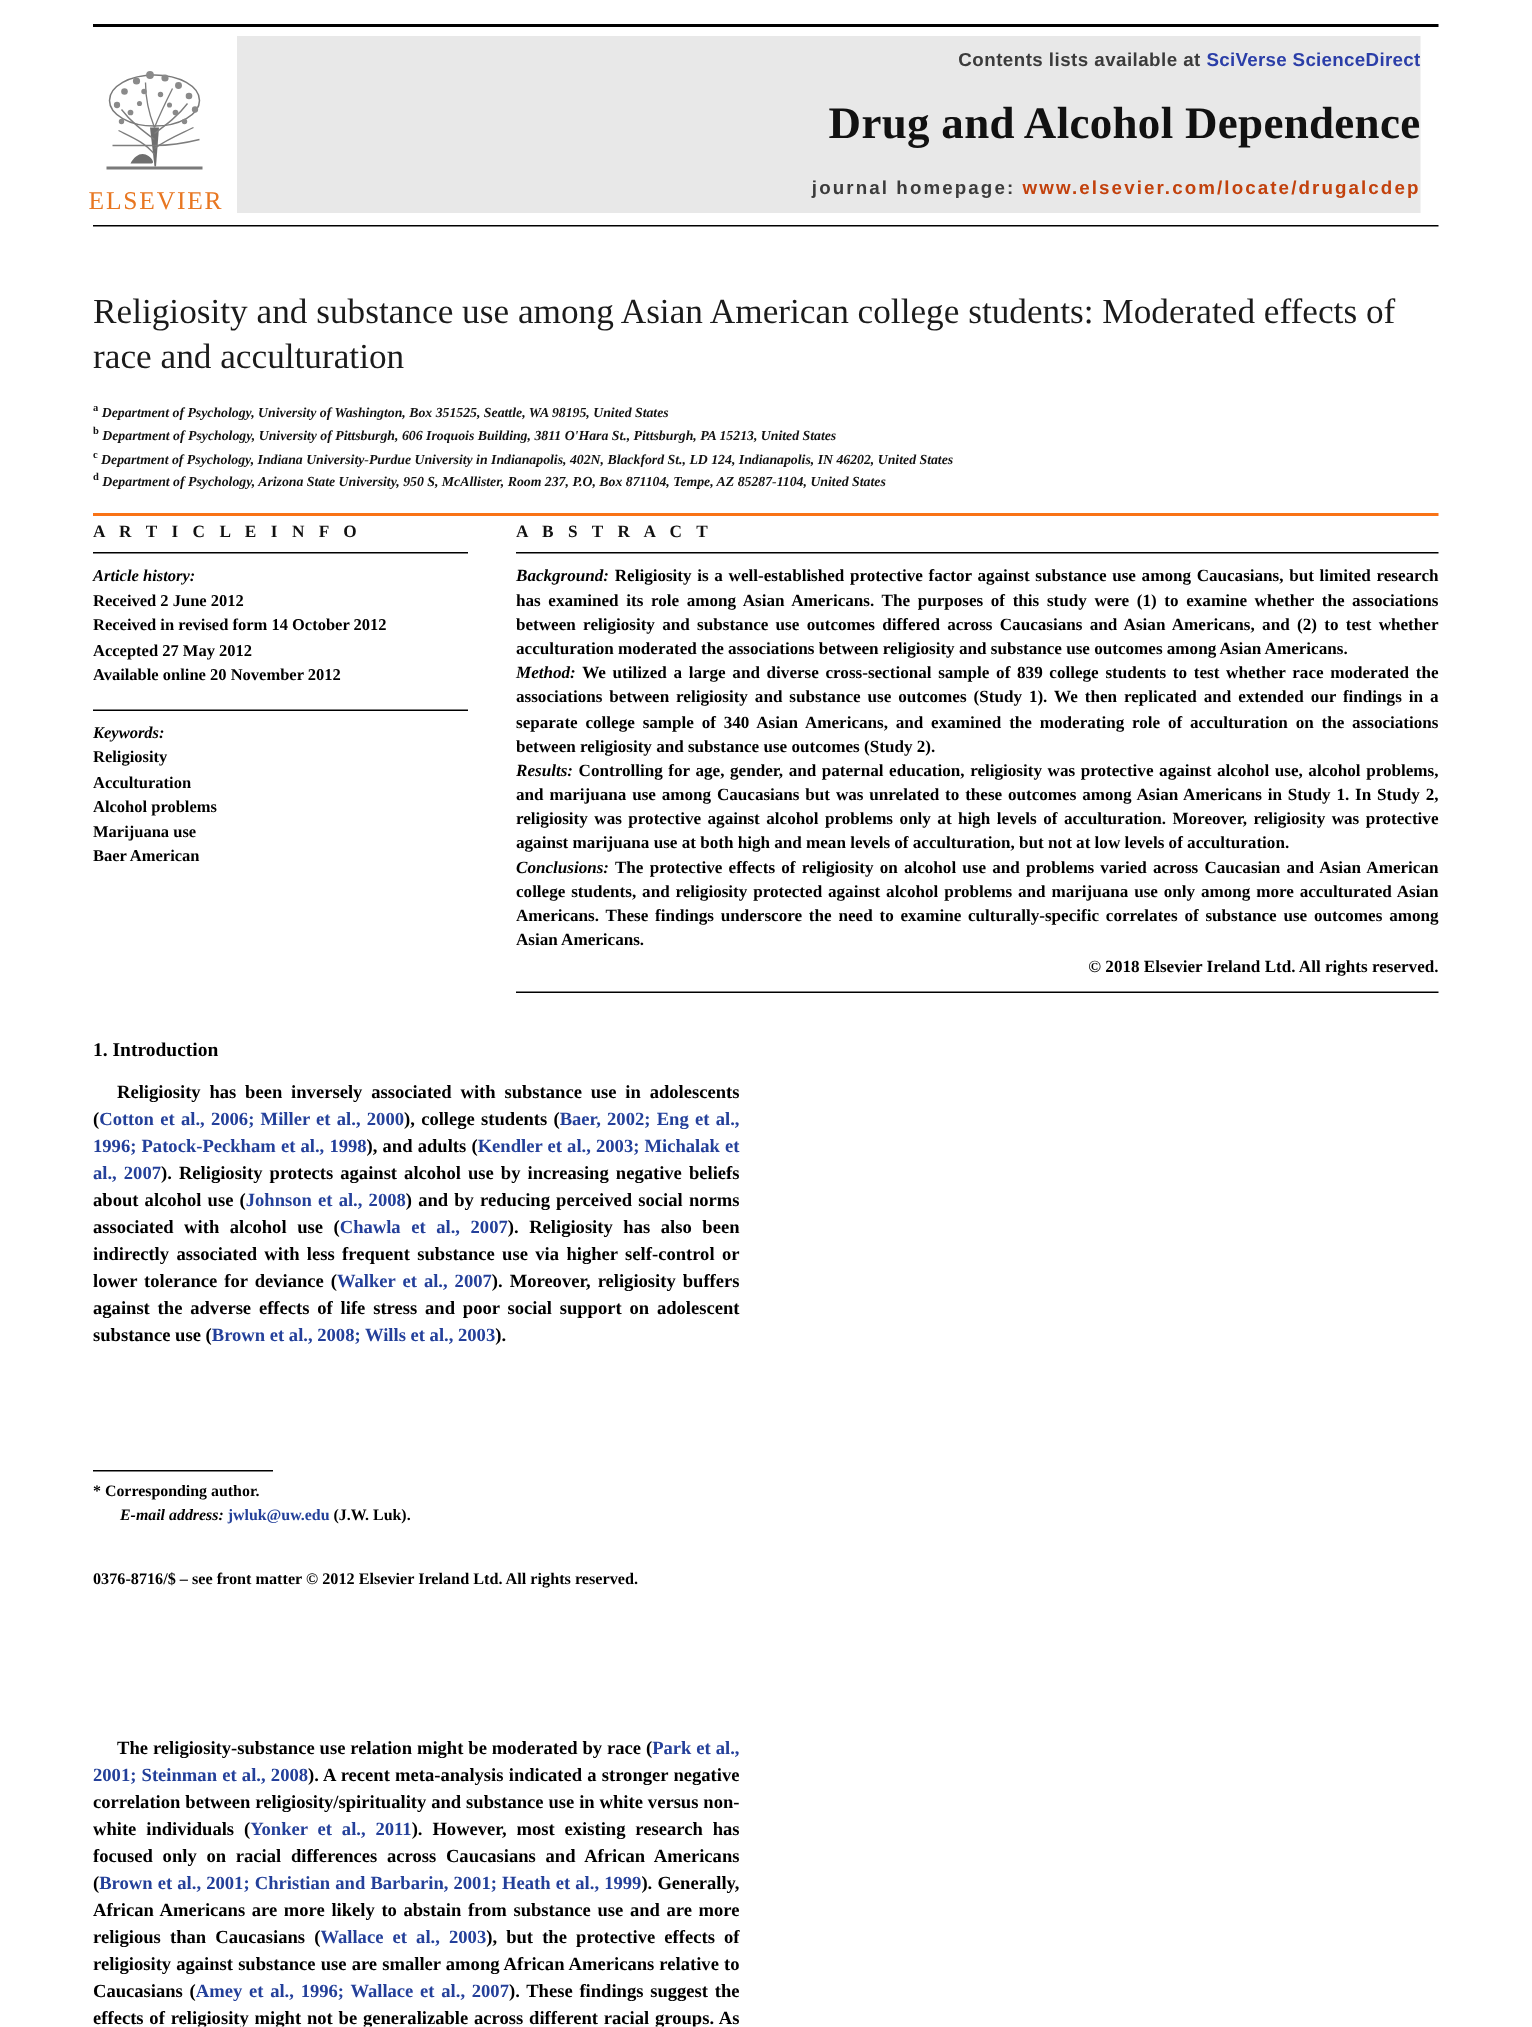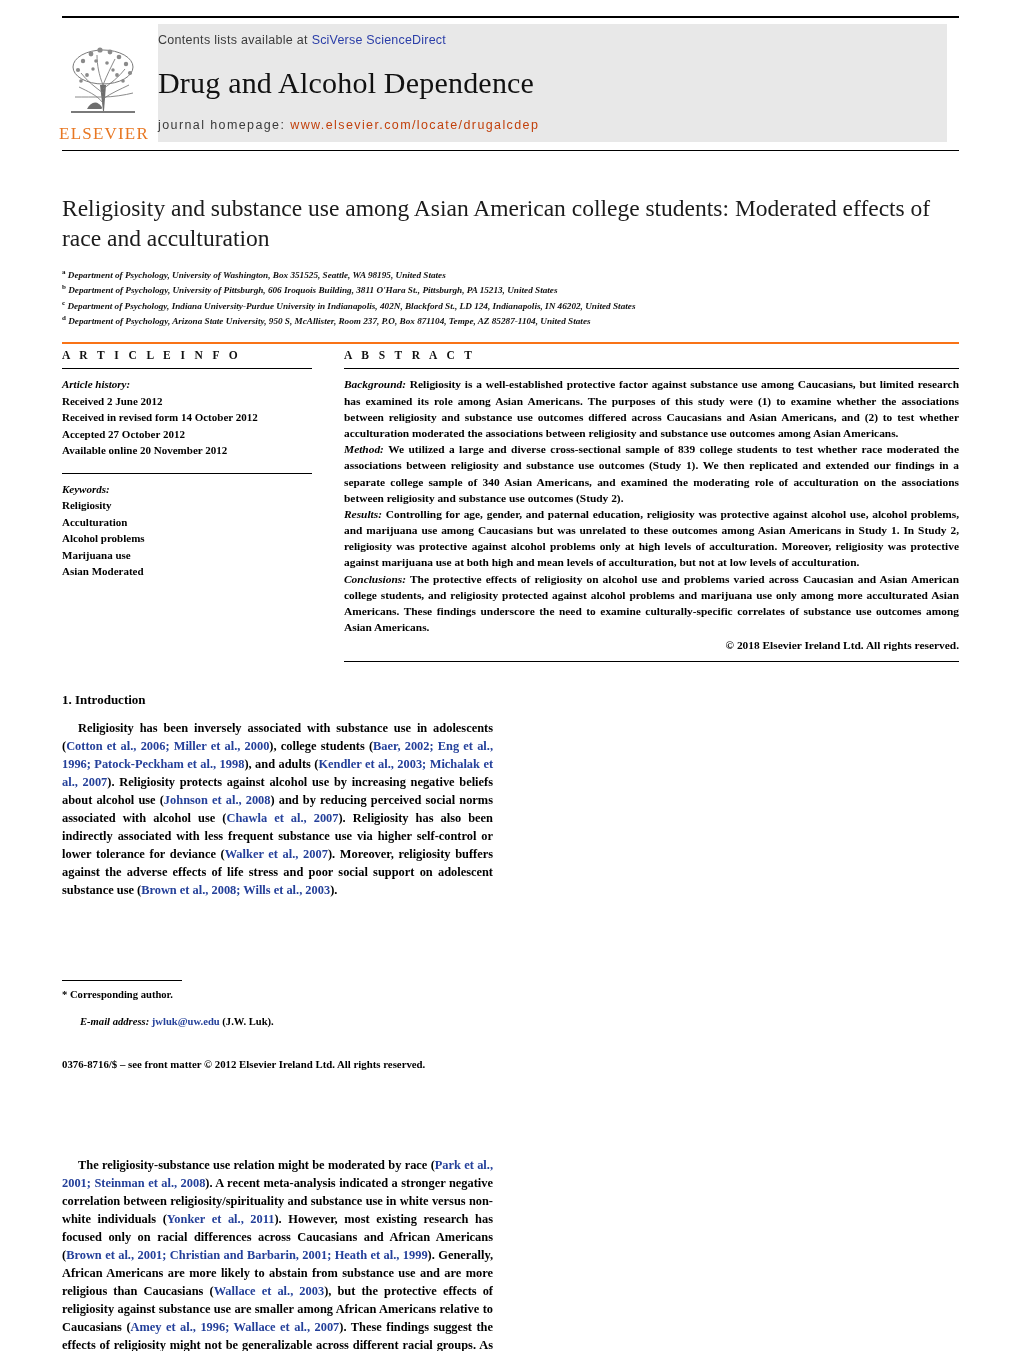--- a/index.html
+++ b/index.html
@@ -61,23 +61,24 @@
     margin-top: 2px;
     white-space: nowrap;
   }
   .journal-banner {
     flex: 1 1 auto;
     background: #e8e8e8;
     margin: 0 12px 0 12px;
     display: flex;
     flex-direction: column;
     justify-content: space-between;
-    align-items: flex-start;
+    align-items: flex-end;
     padding: 9px 0 10px 0;
     box-sizing: border-box;
+    font-weight: bold;
   }
   .contents-line {
     font-family: "Liberation Sans", sans-serif;
     font-size: 12.5px;
     color: #3b3b3b;
     letter-spacing: 0.3px;
   }
   .contents-line .sd-link {
     color: #2b3ea8;
     letter-spacing: 0.2px;
@@ -364,29 +365,29 @@
   </div>
 
   <div class="info-abstract-wrap">
 
     <div class="col-info">
       <div class="sec-head">A R T I C L E   I N F O</div>
       <div class="hr-thin"></div>
       <div class="info-label">Article history:</div>
       <div class="info-line">Received 2 June 2012</div>
       <div class="info-line">Received in revised form 14 October 2012</div>
-      <div class="info-line">Accepted 27 October 2012</div>
+      <div class="info-line">Accepted 27 May 2012</div>
       <div class="info-line">Available online 20 November 2012</div>
       <div class="hr-thin2"></div>
       <div class="info-label">Keywords:</div>
       <div class="info-line">Religiosity</div>
       <div class="info-line">Acculturation</div>
       <div class="info-line">Alcohol problems</div>
       <div class="info-line">Marijuana use</div>
-      <div class="info-line">Asian Moderated</div>
+      <div class="info-line">Baer American</div>
     </div>
 
     <div class="col-abstract">
       <div class="sec-head">A B S T R A C T</div>
       <div class="hr-thin"></div>
       <div class="abstract-body">
         <p><span class="lead">Background:</span><span> Religiosity is a well-established protective factor against substance use among Caucasians, but limited research has examined its role among Asian Americans. The purposes of this study were (1) to examine whether the associations between religiosity and substance use outcomes differed across Caucasians and Asian Americans, and (2) to test whether acculturation moderated the associations between religiosity and substance use outcomes among Asian Americans.</span></p>
         <p><span class="lead">Method:</span><span> We utilized a large and diverse cross-sectional sample of 839 college students to test whether race moderated the associations between religiosity and substance use outcomes (Study 1). We then replicated and extended our findings in a separate college sample of 340 Asian Americans, and examined the moderating role of acculturation on the associations between religiosity and substance use outcomes (Study 2).</span></p>
         <p><span class="lead">Results:</span><span> Controlling for age, gender, and paternal education, religiosity was protective against alcohol use, alcohol problems, and marijuana use among Caucasians but was unrelated to these outcomes among Asian Americans in Study 1. In Study 2, religiosity was protective against alcohol problems only at high levels of acculturation. Moreover, religiosity was protective against marijuana use at both high and mean levels of acculturation, but not at low levels of acculturation.</span></p>
         <p><span class="lead">Conclusions:</span><span> The protective effects of religiosity on alcohol use and problems varied across Caucasian and Asian American college students, and religiosity protected against alcohol problems and marijuana use only among more acculturated Asian Americans. These findings underscore the need to examine culturally-specific correlates of substance use outcomes among Asian Americans.</span></p>
@@ -401,21 +402,21 @@
     <div class="bcol">
       <div class="h2-num">1.  Introduction</div>
       <p class="btext"><span>Religiosity has been inversely associated with substance use in adolescents (</span><span class="cite">Cotton et al., 2006; Miller et al., 2000</span><span>), college students (</span><span class="cite">Baer, 2002; Eng et al., 1996; Patock-Peckham et al., 1998</span><span>), and adults (</span><span class="cite">Kendler et al., 2003; Michalak et al., 2007</span><span>). Religiosity protects against alcohol use by increasing negative beliefs about alcohol use (</span><span class="cite">Johnson et al., 2008</span><span>) and by reducing perceived social norms associated with alcohol use (</span><span class="cite">Chawla et al., 2007</span><span>). Religiosity has also been indirectly associated with less frequent substance use via higher self-control or lower tolerance for deviance (</span><span class="cite">Walker et al., 2007</span><span>). Moreover, religiosity buffers against the adverse effects of life stress and poor social support on adolescent substance use (</span><span class="cite">Brown et al., 2008; Wills et al., 2003</span><span>).</span></p>
 
       <div class="footnote-block">
         <div class="fn-rule"></div>
         <div class="fn-line">
           <span>*</span>
           <span>Corresponding author.</span>
         </div>
-        <div class="fn-line" style="padding-left:18px;text-indent:0;margin-top:11px;">
+        <div class="fn-line" style="padding-left:18px;text-indent:0;">
           <i>E-mail address:</i>
           <span class="fn-email">jwluk@uw.edu</span><span> (J.W. Luk).</span>
         </div>
 
         <div class="footer-block">
           <div class="footer-line">0376-8716/$ – see front matter © 2012 Elsevier Ireland Ltd. All rights reserved.</div>
         </div>
       </div>
     </div>
 

